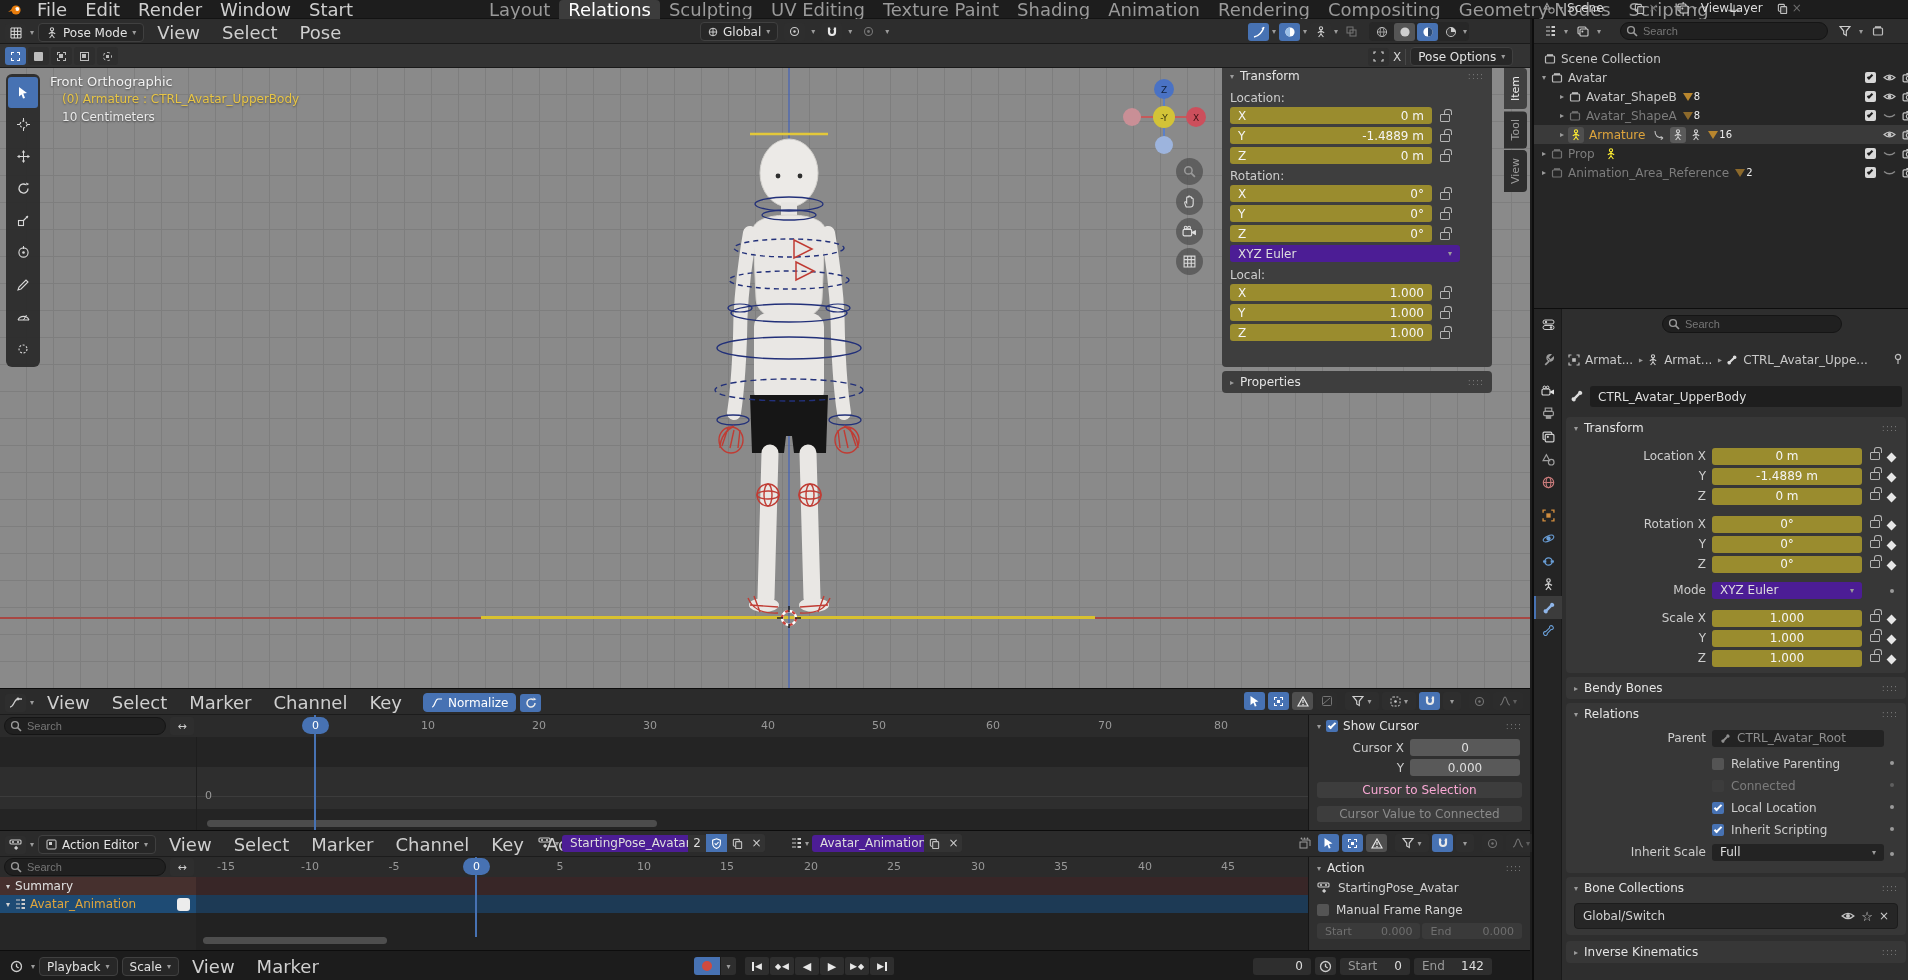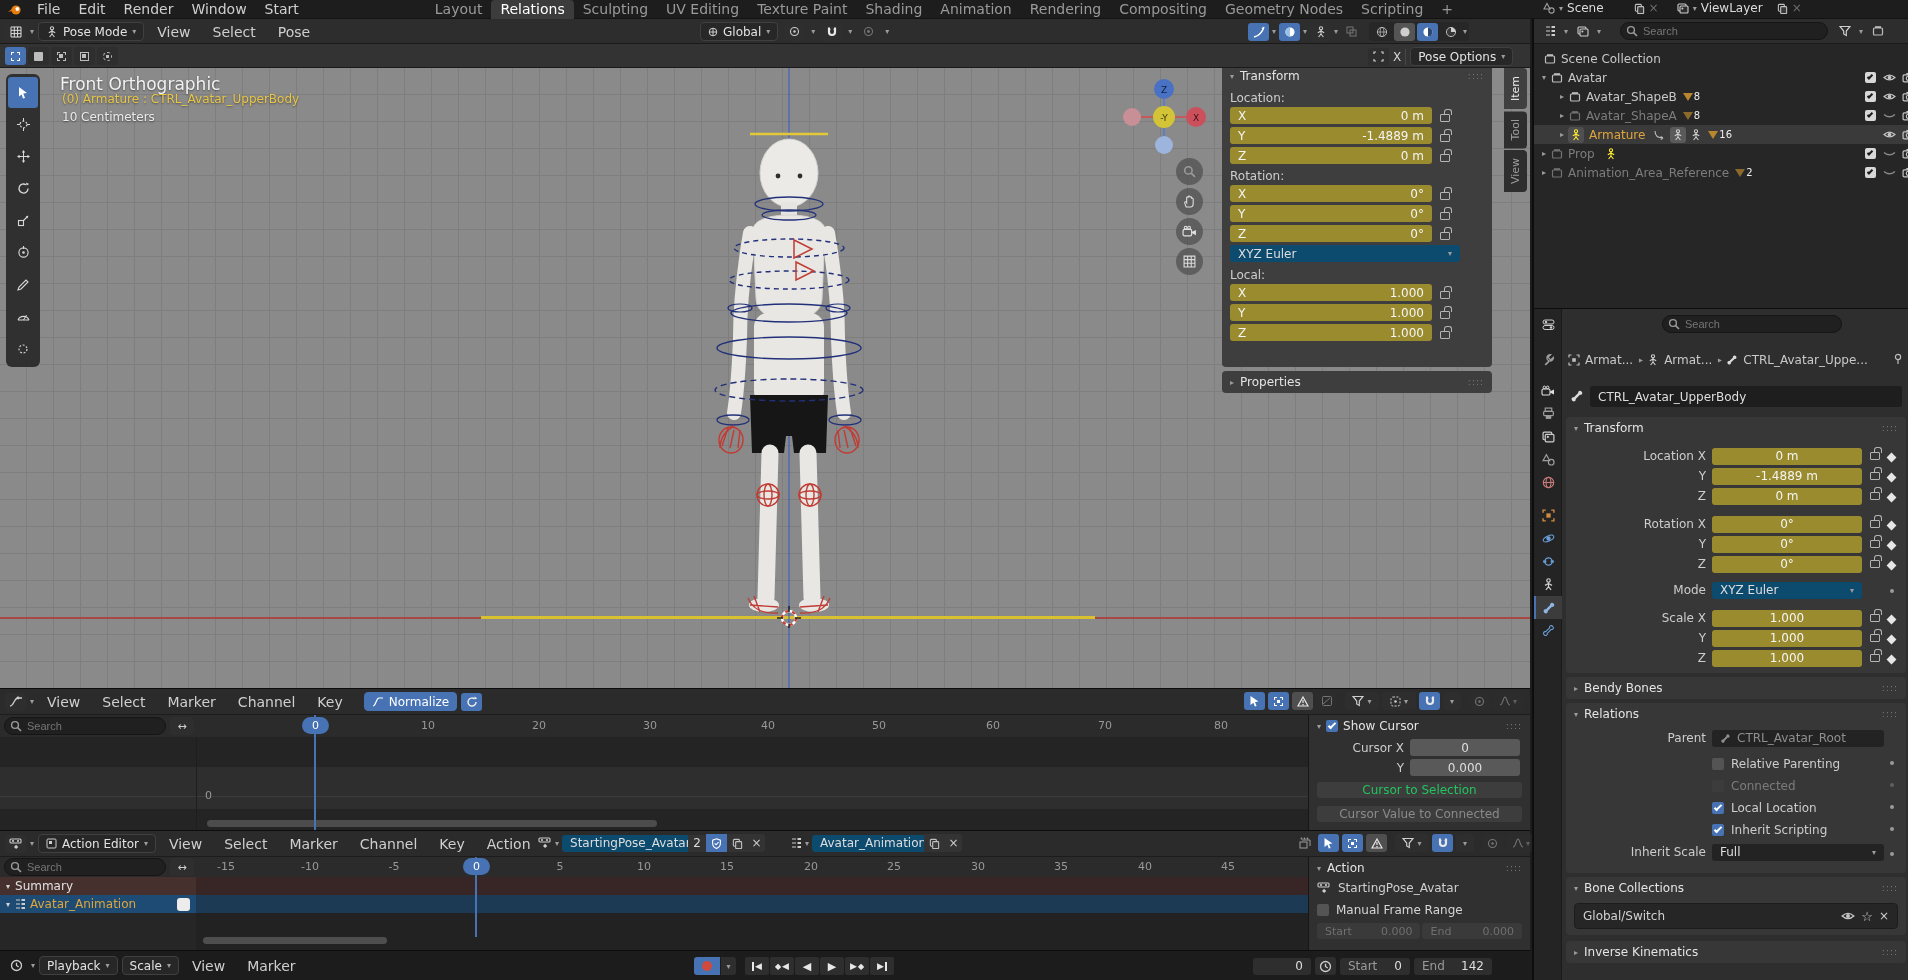--- a/index.html
+++ b/index.html
@@ -1,21 +1,21 @@
 <!DOCTYPE html>
 <html><head>
 <meta charset="utf-8">
 <style>
   *{box-sizing:border-box;margin:0;padding:0}
   html,body{background:#101010}
   body{font-family:"DejaVu Sans","Liberation Sans",sans-serif;font-size:12px;color:#d2d2d2}
   #root{position:relative;width:1908px;height:980px;overflow:hidden;background:#1d1d1d}
   .r{position:absolute}
   .row{display:flex;align-items:center}
-  .menu{color:#cfcfcf;font-size:14px;padding:0 9px;white-space:nowrap}
+  .menu{color:#cfcfcf;font-size:18px;padding:0 9px;white-space:nowrap}
   .pill{background:#272727;border:1px solid #404040;border-radius:4px;color:#e2e2e2;font-size:12px;display:flex;align-items:center;gap:5px;padding:0 7px;height:19px;white-space:nowrap}
   .car{color:#9c9c9c;font-size:8px}
   .grip{color:#787878;font-size:9px;letter-spacing:1px}
   .btn{display:flex;align-items:center;justify-content:center;border-radius:3px;background:#2e2e2e;height:18px}
   .btn.blue{background:#4772b3}
   .btn.dim{opacity:.45}
   .ibtn{width:21px}
   svg.ic{display:block}
   
   .ck{width:8px;height:4px;border-left:2px solid #fff;border-bottom:2px solid #fff;transform:rotate(-45deg);margin-top:-2px}
@@ -23,21 +23,21 @@
   .cbx{width:12px;height:12px;border-radius:2px;background:#545454;display:flex;align-items:center;justify-content:center}
   .cbx.on{background:#4772b3}
   .cbx.lite{background:#d8d8d8}
   .cbx.dis{opacity:.4}
   .dia{width:7px;height:7px;background:#e6e6e6;transform:rotate(45deg)}
   .dot{width:4px;height:4px;border-radius:50%;background:#9a9a9a}
   .lk{width:10px;height:8px;border:1px solid #b5b5b5;border-radius:1px;position:relative;margin-top:5px}
   .lk::before{content:'';position:absolute;top:-6px;left:3px;width:6px;height:5px;border:1px solid #b5b5b5;border-bottom:none;border-radius:3px 3px 0 0}
   
   .fld{background:#9a8c2e;border-radius:3px;height:17px;display:flex;align-items:center;justify-content:space-between;padding:0 8px;color:#f4f4f4;font-size:12px}
-  .dfld{background:#0c4a6e;border-radius:3px;height:17px;display:flex;align-items:center;padding:0 8px;color:#dedede;font-size:12px}
+  .dfld{background:#4c1d95;border-radius:3px;height:17px;display:flex;align-items:center;padding:0 8px;color:#dedede;font-size:12px}
   .gfld{background:#3a3a3a;border-radius:3px;height:16px;display:flex;align-items:center;padding:0 8px;color:#6f6f6f;font-size:11px}
   input.search{background:#202020;border:1px solid #151515;border-radius:9px;height:18px;color:#cfcfcf;font-size:11px;padding:0 6px 0 22px;outline:none;width:100%}
   input.search::placeholder{color:#767676}
   .mag{position:absolute;left:6px;top:3px}
   .rnum{position:absolute;width:30px;text-align:center;color:#989898;font-size:11px}
   .framepill{position:absolute;width:27px;height:17px;background:#4772b3;border-radius:9px;color:#fff;font-size:11px;display:flex;align-items:center;justify-content:center}
   .frameline{position:absolute;width:2px;background:#4772b3}
   .vtab{writing-mode:vertical-rl;transform:rotate(180deg);background:#2e2e2e;color:#9d9d9d;font-size:11px;width:23px;display:flex;align-items:center;justify-content:center;border-radius:4px 0 0 4px;padding:8px 0}
   .vtab.on{background:#404040;color:#ececec}
   .panelhead{display:flex;align-items:center;gap:6px;font-size:12px;color:#e4e4e4;height:22px;padding:0 8px}
@@ -378,21 +378,21 @@
         </div>
     </div>
   </div>
 
   <div class="r" style="left:0;top:68px;width:1530px;height:620px;background-color:#8a8a8a;background-image:repeating-linear-gradient(to right,transparent 0 26px,#7e7e7e 26px 27px),repeating-linear-gradient(to bottom,transparent 0 26px,#7e7e7e 26px 27px);overflow:hidden">
 
     <div class="r" style="left:0;top:549px;width:1530px;height:2px;background:#a84743"></div>
     <div class="r" style="left:481px;top:548px;width:614px;height:3px;background:#d8c12f"></div>
     <div class="r" style="left:788px;top:0;width:2px;height:620px;background:rgba(60,95,190,.55)"></div>
 
-    <div class="r" style="left:60px;top:6px;color:#f2f2f2;font-size:17px;text-shadow:0 1px 2px rgba(0,0,0,.45)">Front Orthographic</div>
+    <div class="r" style="left:50px;top:6px;color:#f2f2f2;font-size:13px;text-shadow:0 1px 2px rgba(0,0,0,.45)">Front Orthographic</div>
     <div class="r" style="left:62px;top:24px;color:#e8c545;font-size:12px;text-shadow:0 1px 2px rgba(0,0,0,.45)">(0) Armature : CTRL_Avatar_UpperBody</div>
     <div class="r" style="left:62px;top:42px;color:#eaeaea;font-size:12px;text-shadow:0 1px 2px rgba(0,0,0,.45)">10 Centimeters</div>
 
     <div class="r" style="left:6px;top:6px;width:34px;background:rgba(40,40,40,.92);border-radius:6px;padding:2px">
       <div class="btn blue" style="height:31px;margin:1px 0">
           <svg class="ic" width="12" height="13" viewBox="0 0 12 13">
             <path d="M2,1 L10,7 L6.3,7.6 L8,12 L6,12.6 L4.6,8.4 L2,10.6 Z" fill="#fff"></path>
           </svg>
         </div>
       <div class="btn" style="height:31px;margin:1px 0;background:transparent">
@@ -762,21 +762,21 @@
         <span class="grip" style="margin-left:auto">::::</span>
       </div>
       <div class="row" style="padding:2px 10px 0 0">
         <div class="rlab" style="width:95px">Cursor X</div>
         <div class="dfld" style="background:#595959;width:110px;margin-left:6px;justify-content:center">0</div>
       </div>
       <div class="row" style="padding:3px 10px 0 0">
         <div class="rlab" style="width:95px">Y</div>
         <div class="dfld" style="background:#595959;width:110px;margin-left:6px;justify-content:center">0.000</div>
       </div>
-      <div class="dfld" style="background:#3d3d3d;color:#22c55e;justify-content:center;margin:6px 8px 8px 8px;height:16px">Cursor to Selection</div>
+      <div class="dfld" style="background:#3d3d3d;color:#f9a8d4;justify-content:center;margin:6px 8px 8px 8px;height:16px">Cursor to Selection</div>
       <div class="dfld" style="background:#3d3d3d;color:#8a8a8a;justify-content:center;margin:3px 8px 0 8px;height:16px">Cursor Value to Connected</div>
     </div>
   </div>
 
   <div class="r" style="left:0;top:830px;width:1530px;height:120px;background:#232323;border-top:1px solid #0d0d0d">
     <div class="r row" style="left:0;top:0;width:1530px;height:26px;background:#2b2b2b;border-bottom:1px solid #1c1c1c">
       <div class="r row" style="left:5px;top:3px;gap:4px">
         <div class="btn ibtn">
             <svg class="ic" width="14" height="12">
               <use href="#s-action"></use>

